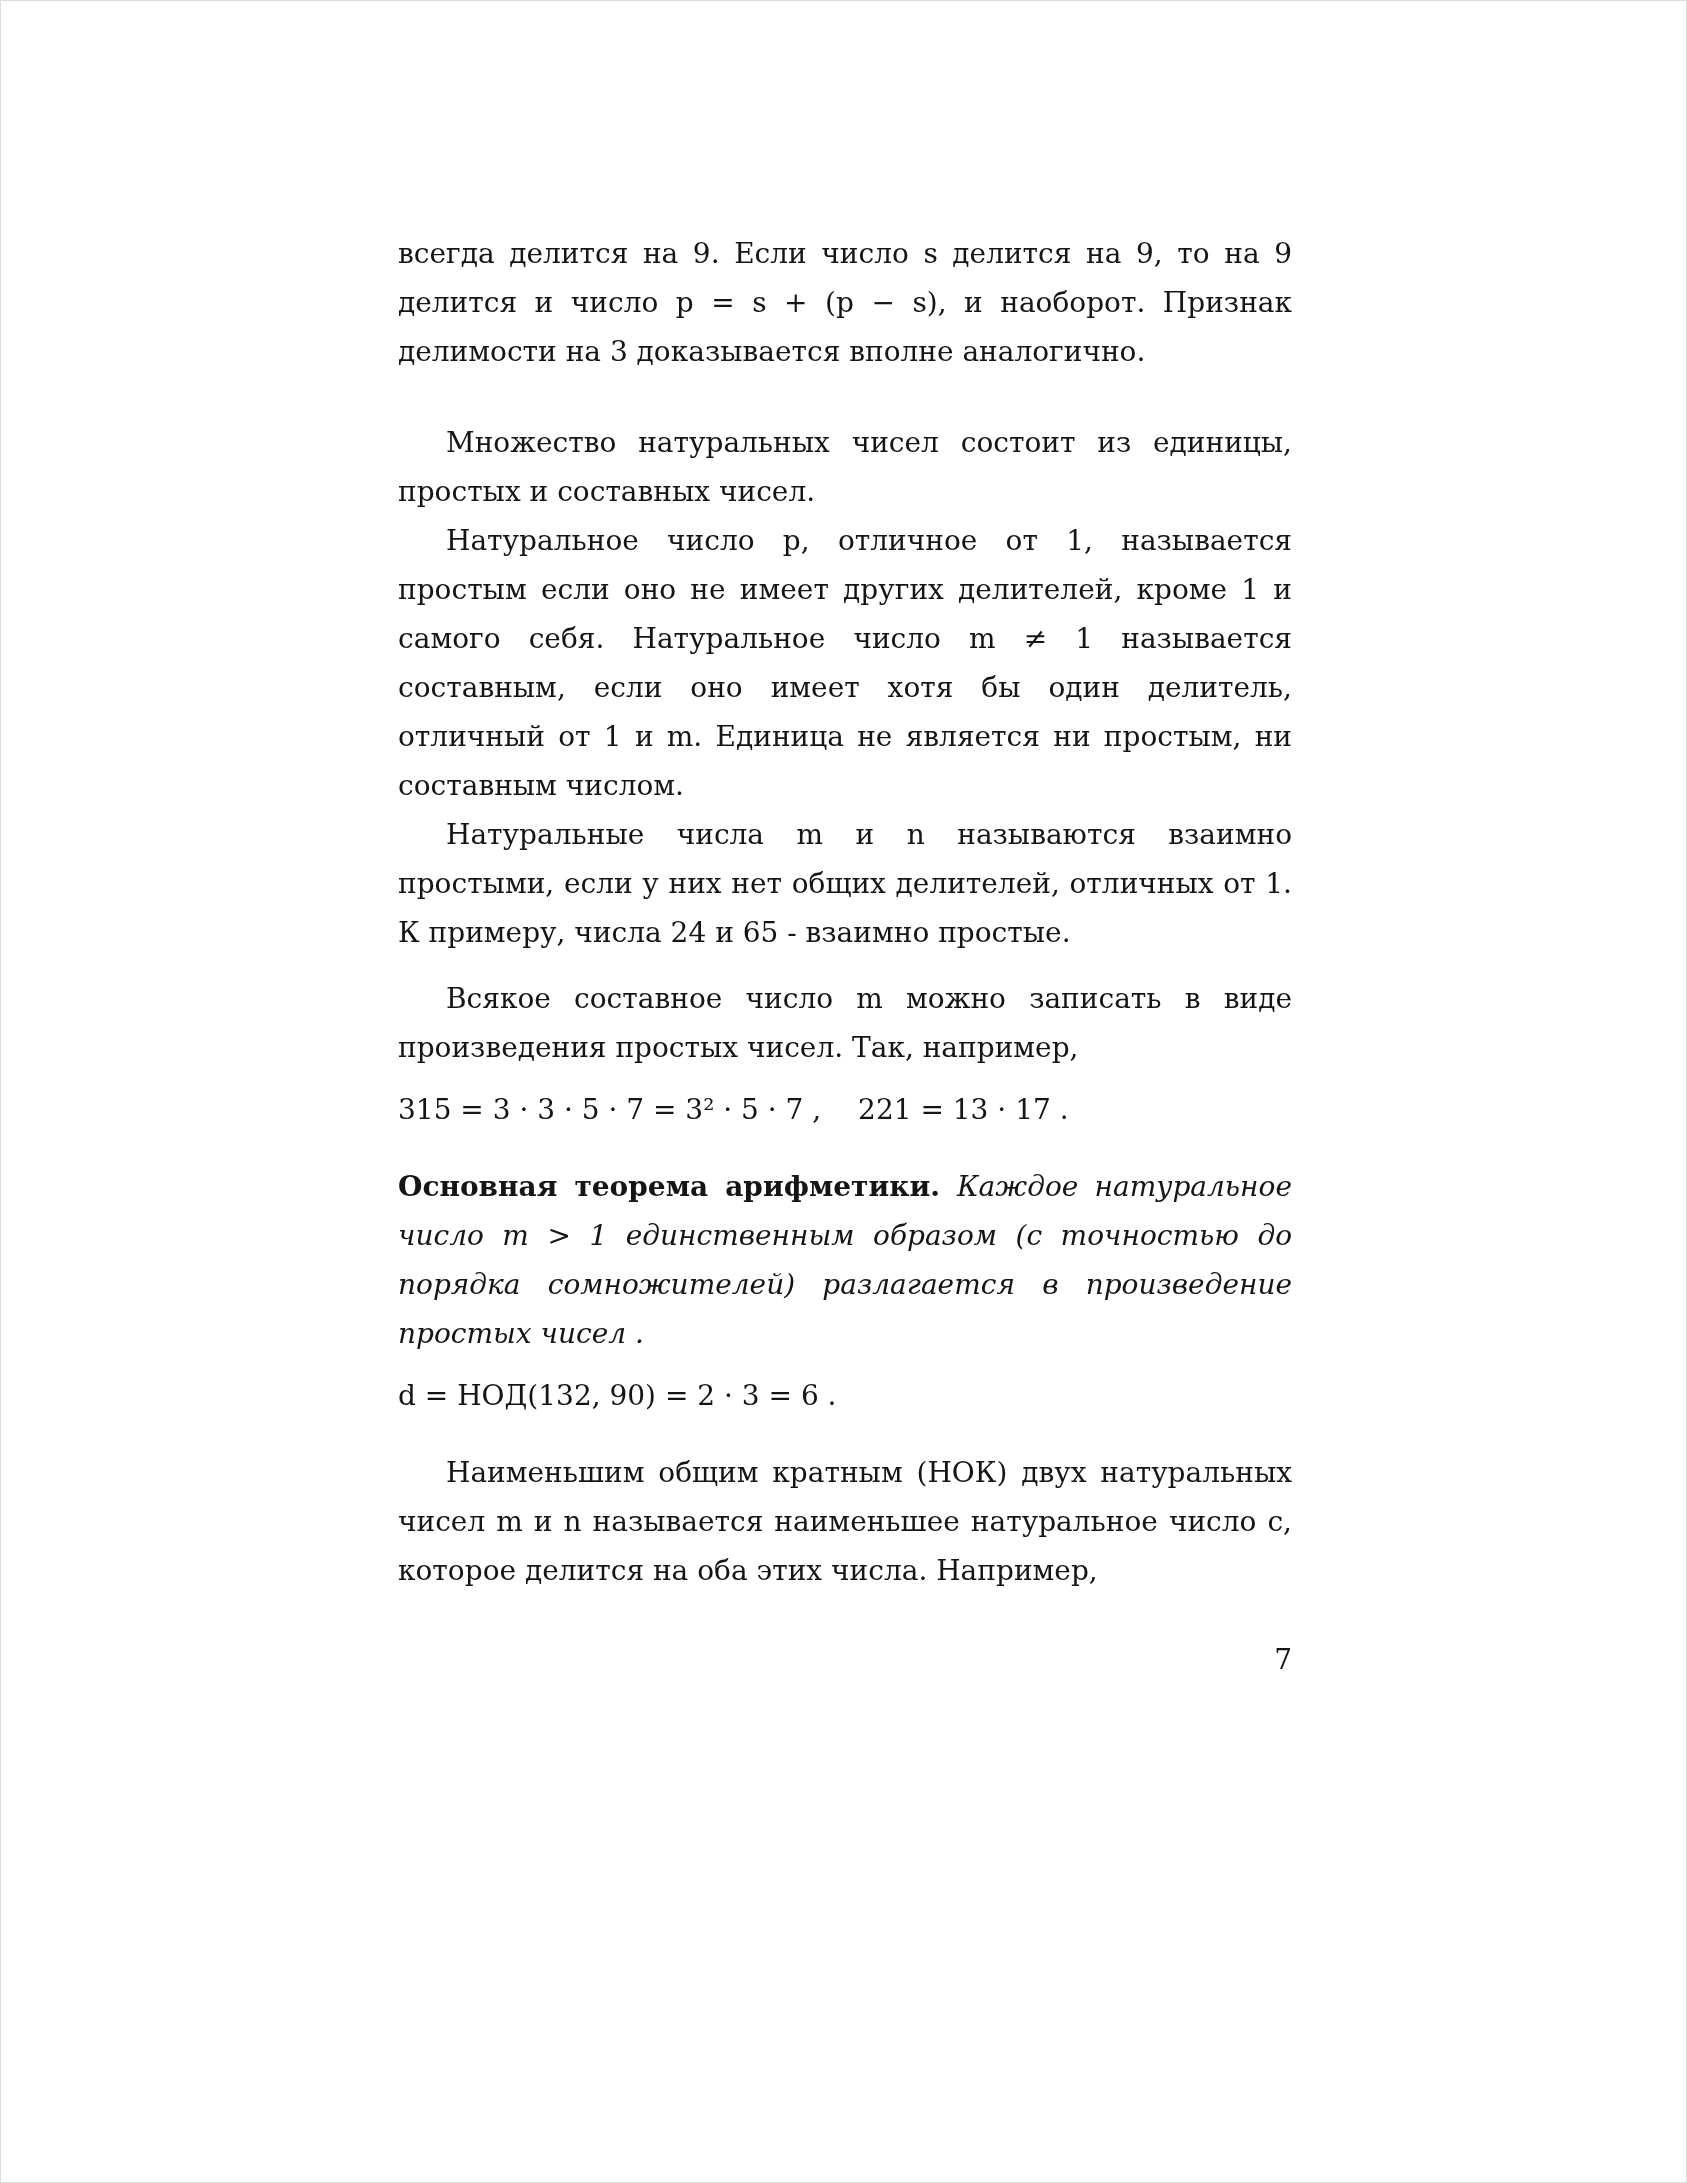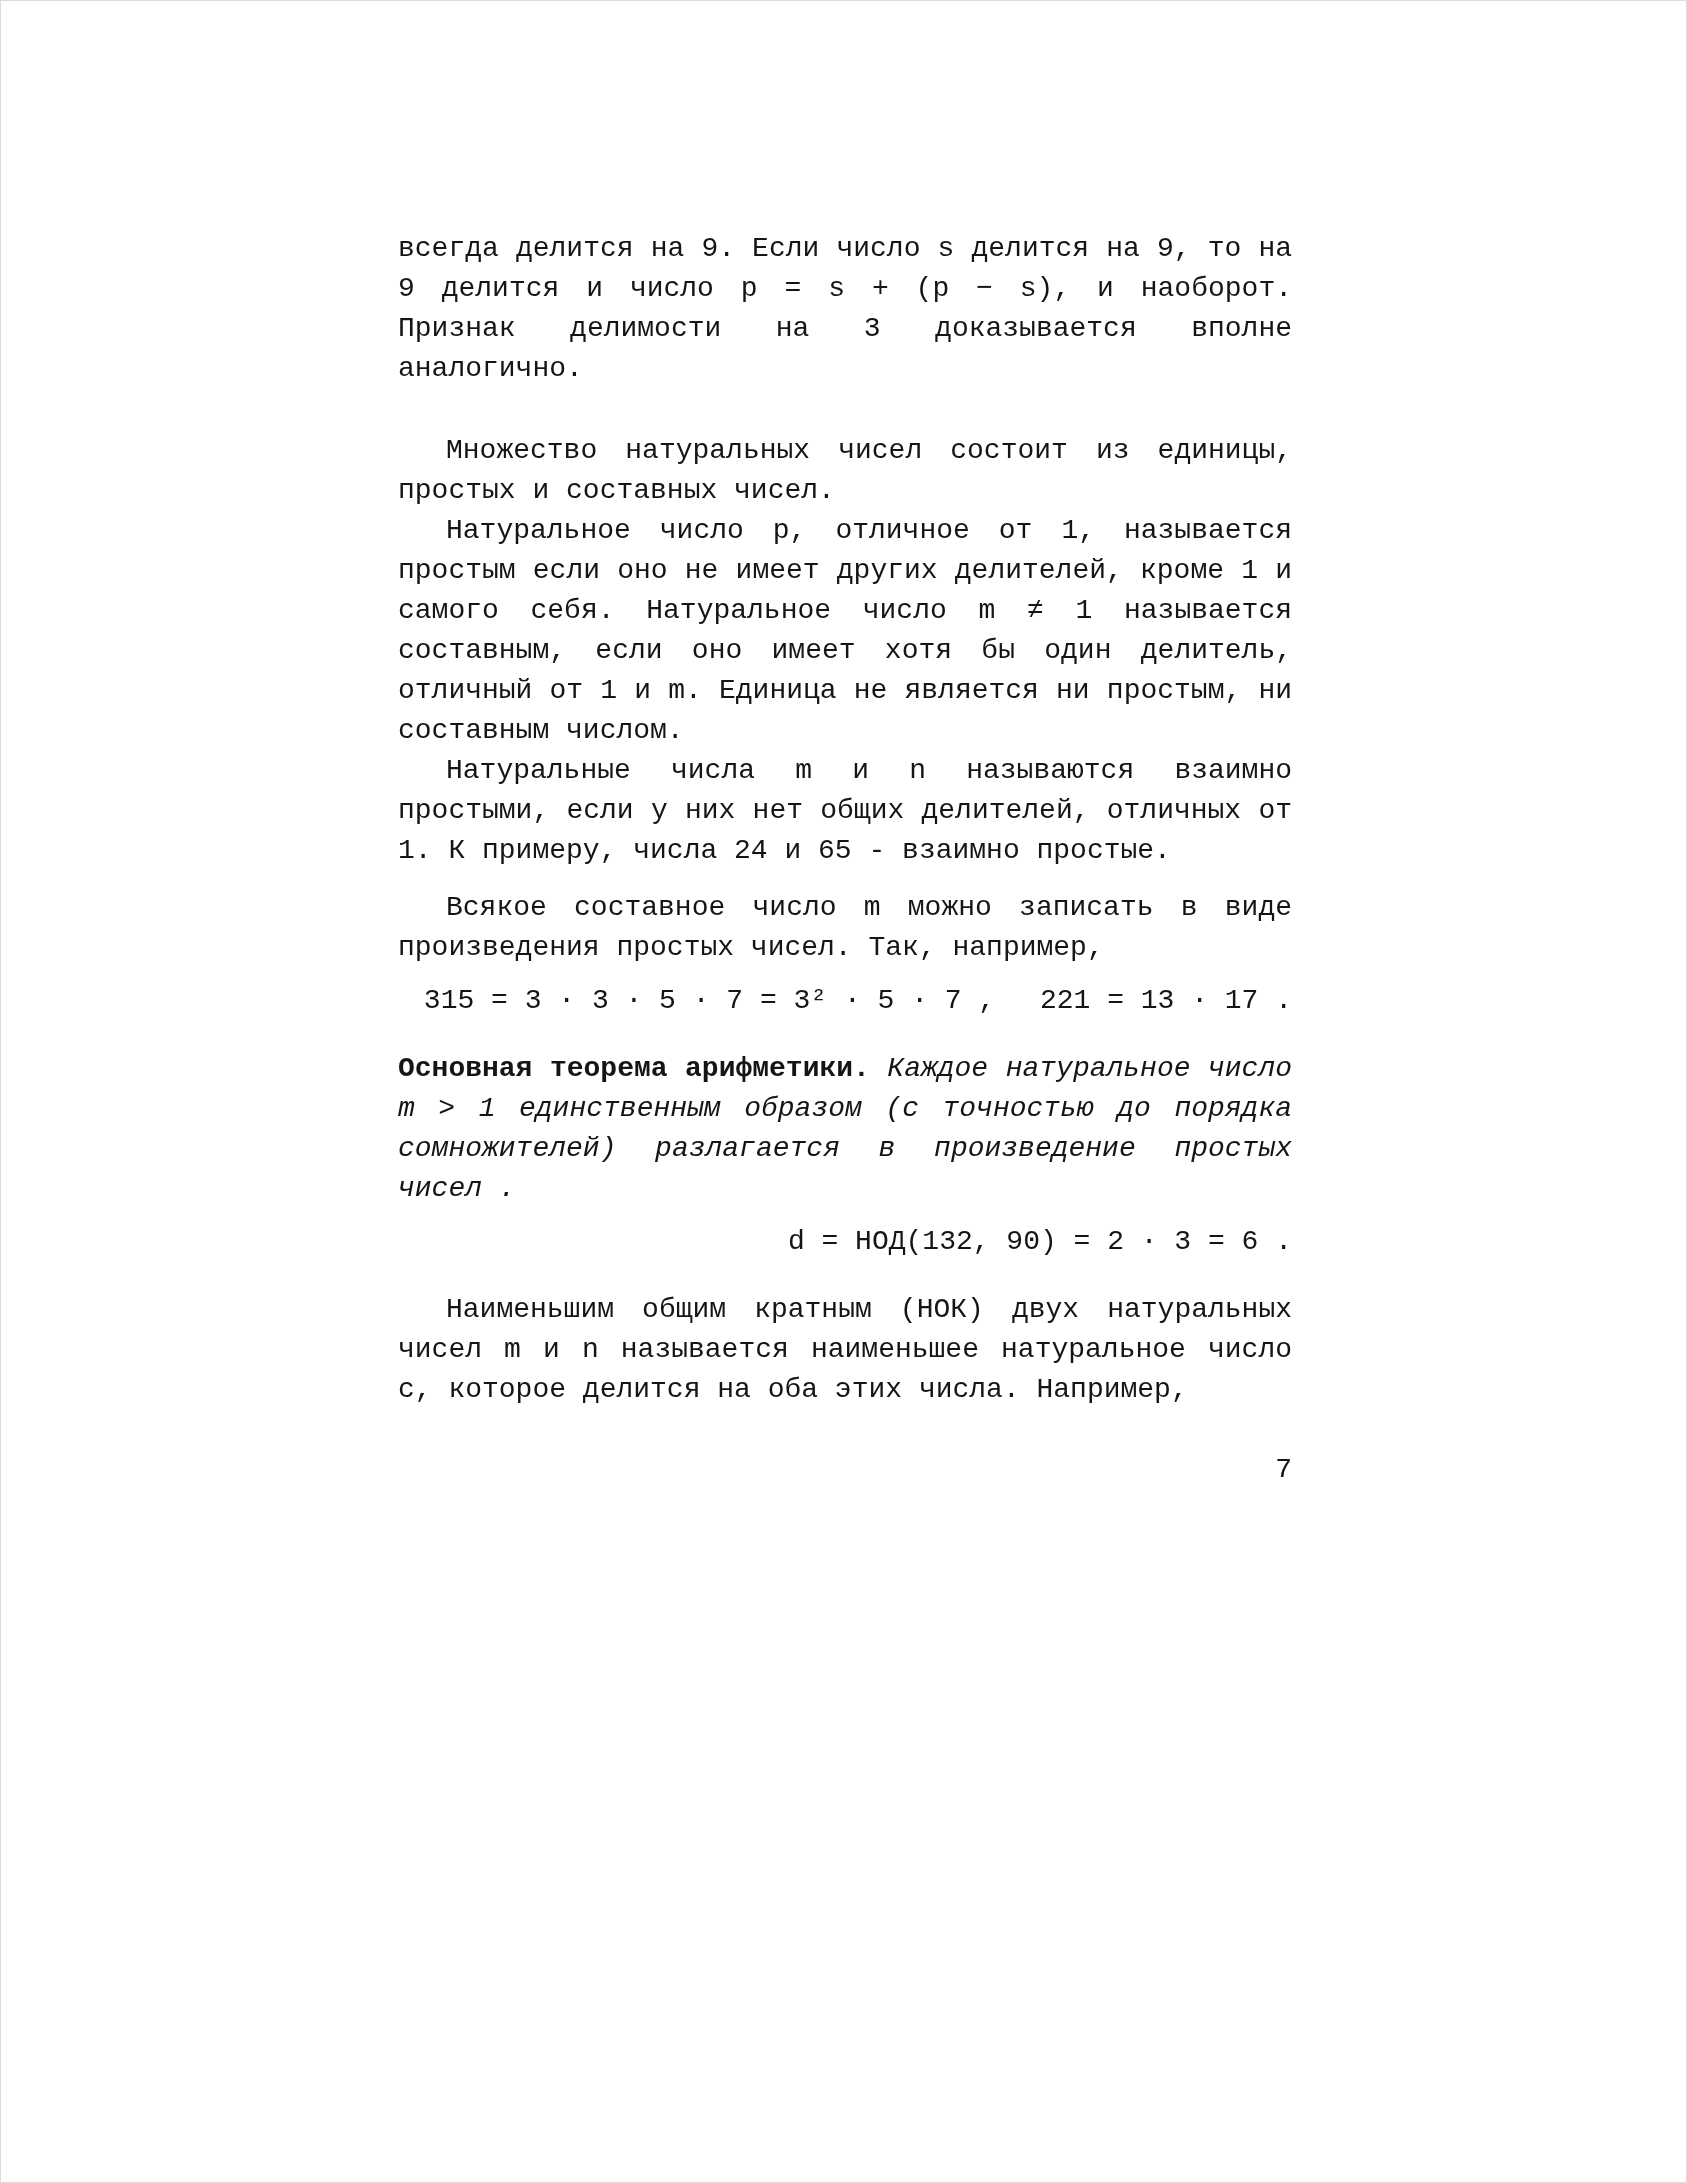--- a/index.html
+++ b/index.html
@@ -17,35 +17,34 @@
     font-family: "DejaVu Serif", "Liberation Serif", serif;
     color: #151515;
     overflow: hidden;
   }
   .textblock {
     position: absolute;
     left: 397px;
     top: 228px;
     width: 894px;
     font-size: 28px;
-    line-height: 40px;
+    line-height: 49px;
     text-align: justify;
-    font-family: Liberation Mono, monospace;
   }
   .textblock p {
     margin: 0;
   }
   .indent {
     text-indent: 48px;
   }
   .sp-lg { margin-top: 42px !important; }
   .sp-md { margin-top: 28px !important; }
   .sp-sm { margin-top: 17px !important; }
   .formula {
-    text-align: right;
+    text-align: left;
     margin: 13.2px 0;
     white-space: pre-wrap;
   }
   .theorem b { font-weight: bold; font-style: normal; }
   .theorem i { font-style: italic; }
   .pagenum {
     margin-top: 40px;
     text-align: right;
   }
 </style>

